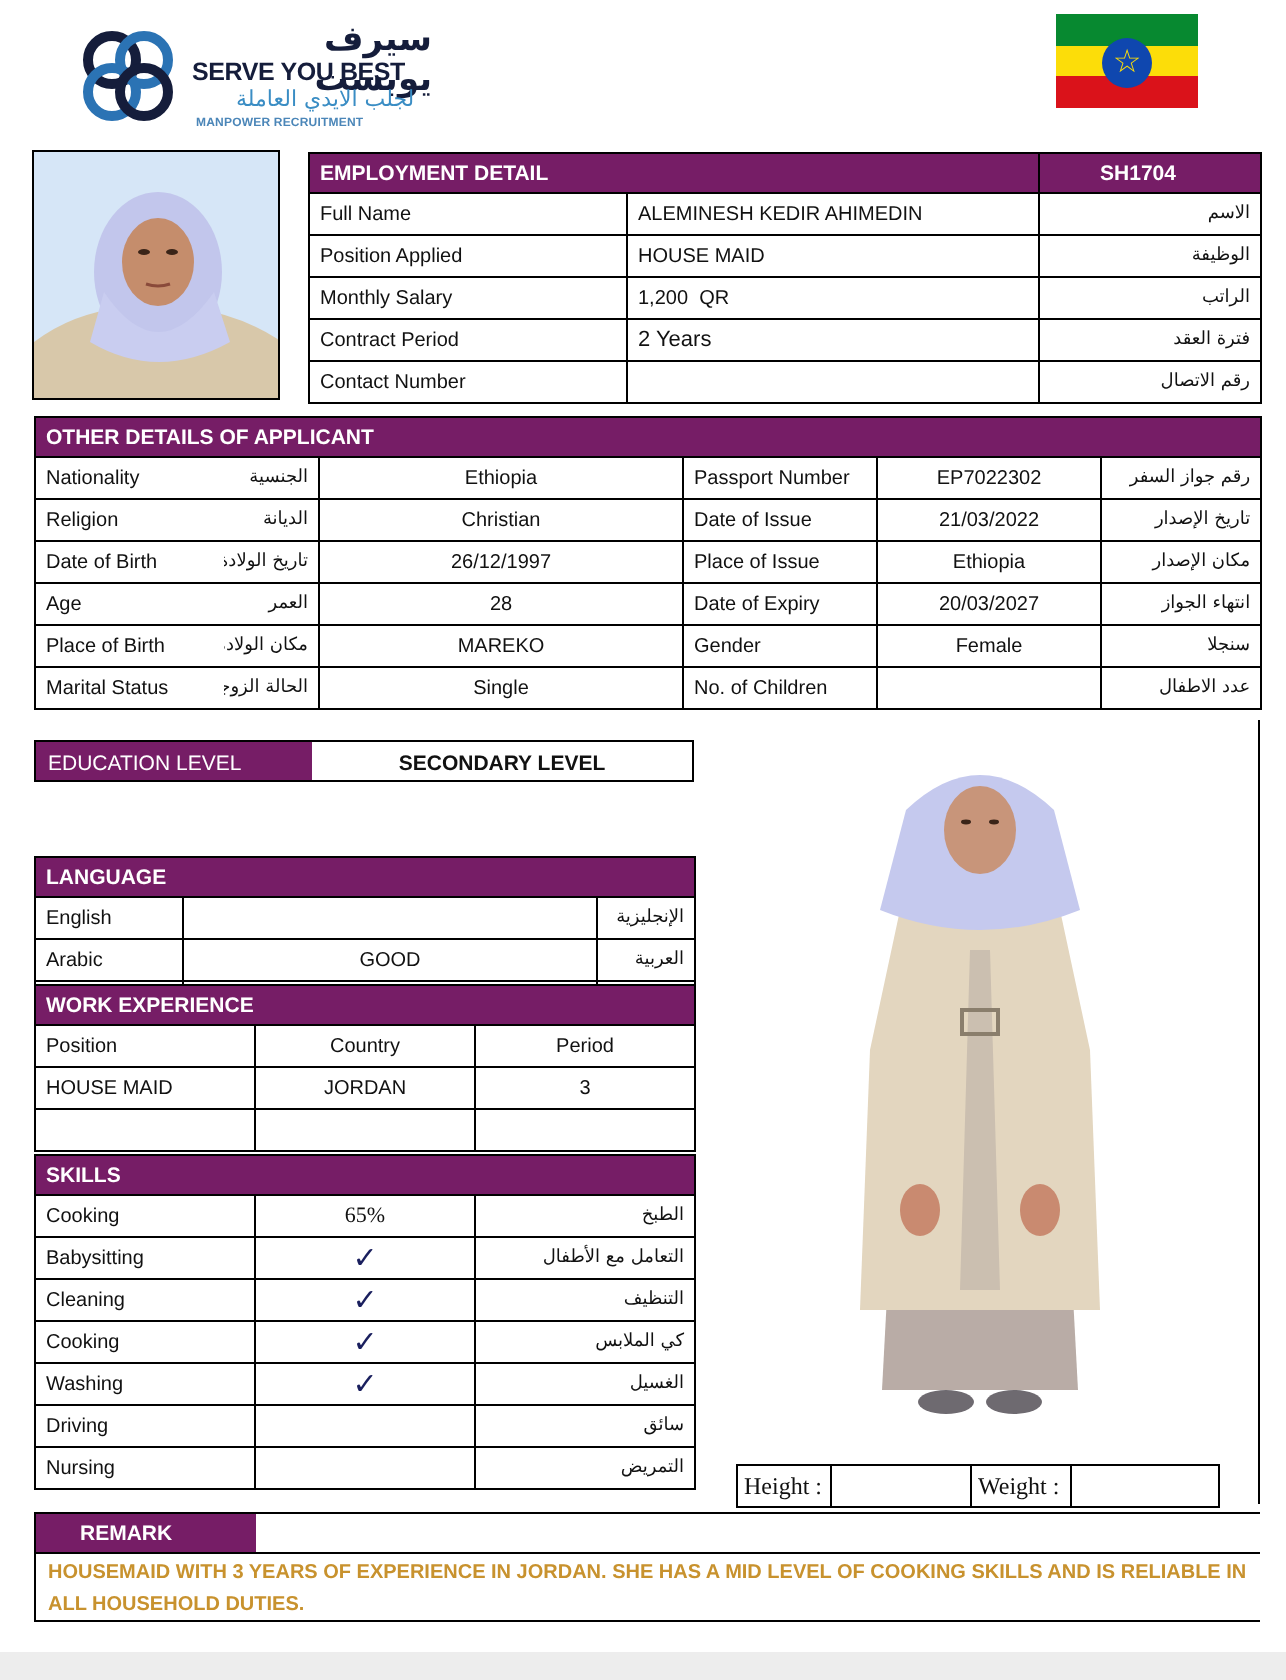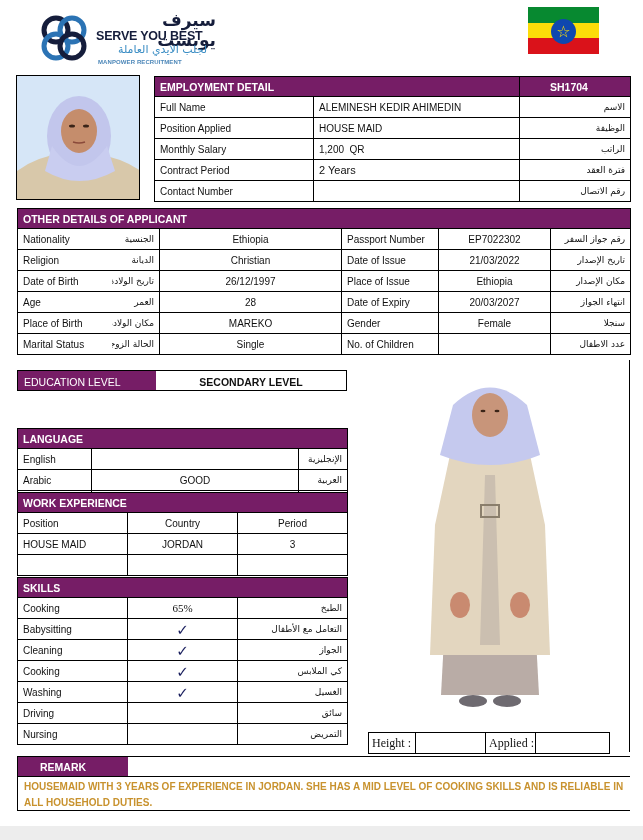--- a/index.html
+++ b/index.html
@@ -284,21 +284,21 @@
     <td class="ar">الطبخ</td>
   </tr>
   <tr>
     <td>Babysitting</td>
     <td class="c"><span class="check">✓</span></td>
     <td class="ar">التعامل مع الأطفال</td>
   </tr>
   <tr>
     <td>Cleaning</td>
     <td class="c"><span class="check">✓</span></td>
-    <td class="ar">الجواز</td>
+    <td class="ar">التنظيف</td>
   </tr>
   <tr>
     <td>Cooking</td>
     <td class="c"><span class="check">✓</span></td>
     <td class="ar">كي الملابس</td>
   </tr>
   <tr>
     <td>Washing</td>
     <td class="c"><span class="check">✓</span></td>
     <td class="ar">الغسيل</td>
@@ -337,21 +337,21 @@
   <colgroup>
       <col style="width:47px">
       <col style="width:70px">
       <col style="width:50px">
       <col style="width:74px">
     </colgroup>
   <tbody>
       <tr>
     <td style="padding:0 3px;">Height :</td>
     <td></td>
-    <td style="padding:0 3px;">Applied :</td>
+    <td style="padding:0 3px;">Weight :</td>
     <td></td>
   </tr>
 </tbody>
   </table>
 
 <div id="remark-bar" class="abs">
   <div class="lbl">REMARK</div>
 </div>
 <div id="remark-body" class="abs">HOUSEMAID WITH 3 YEARS OF EXPERIENCE IN JORDAN. SHE HAS A MID LEVEL OF COOKING SKILLS AND IS RELIABLE IN ALL HOUSEHOLD DUTIES.</div>
 

